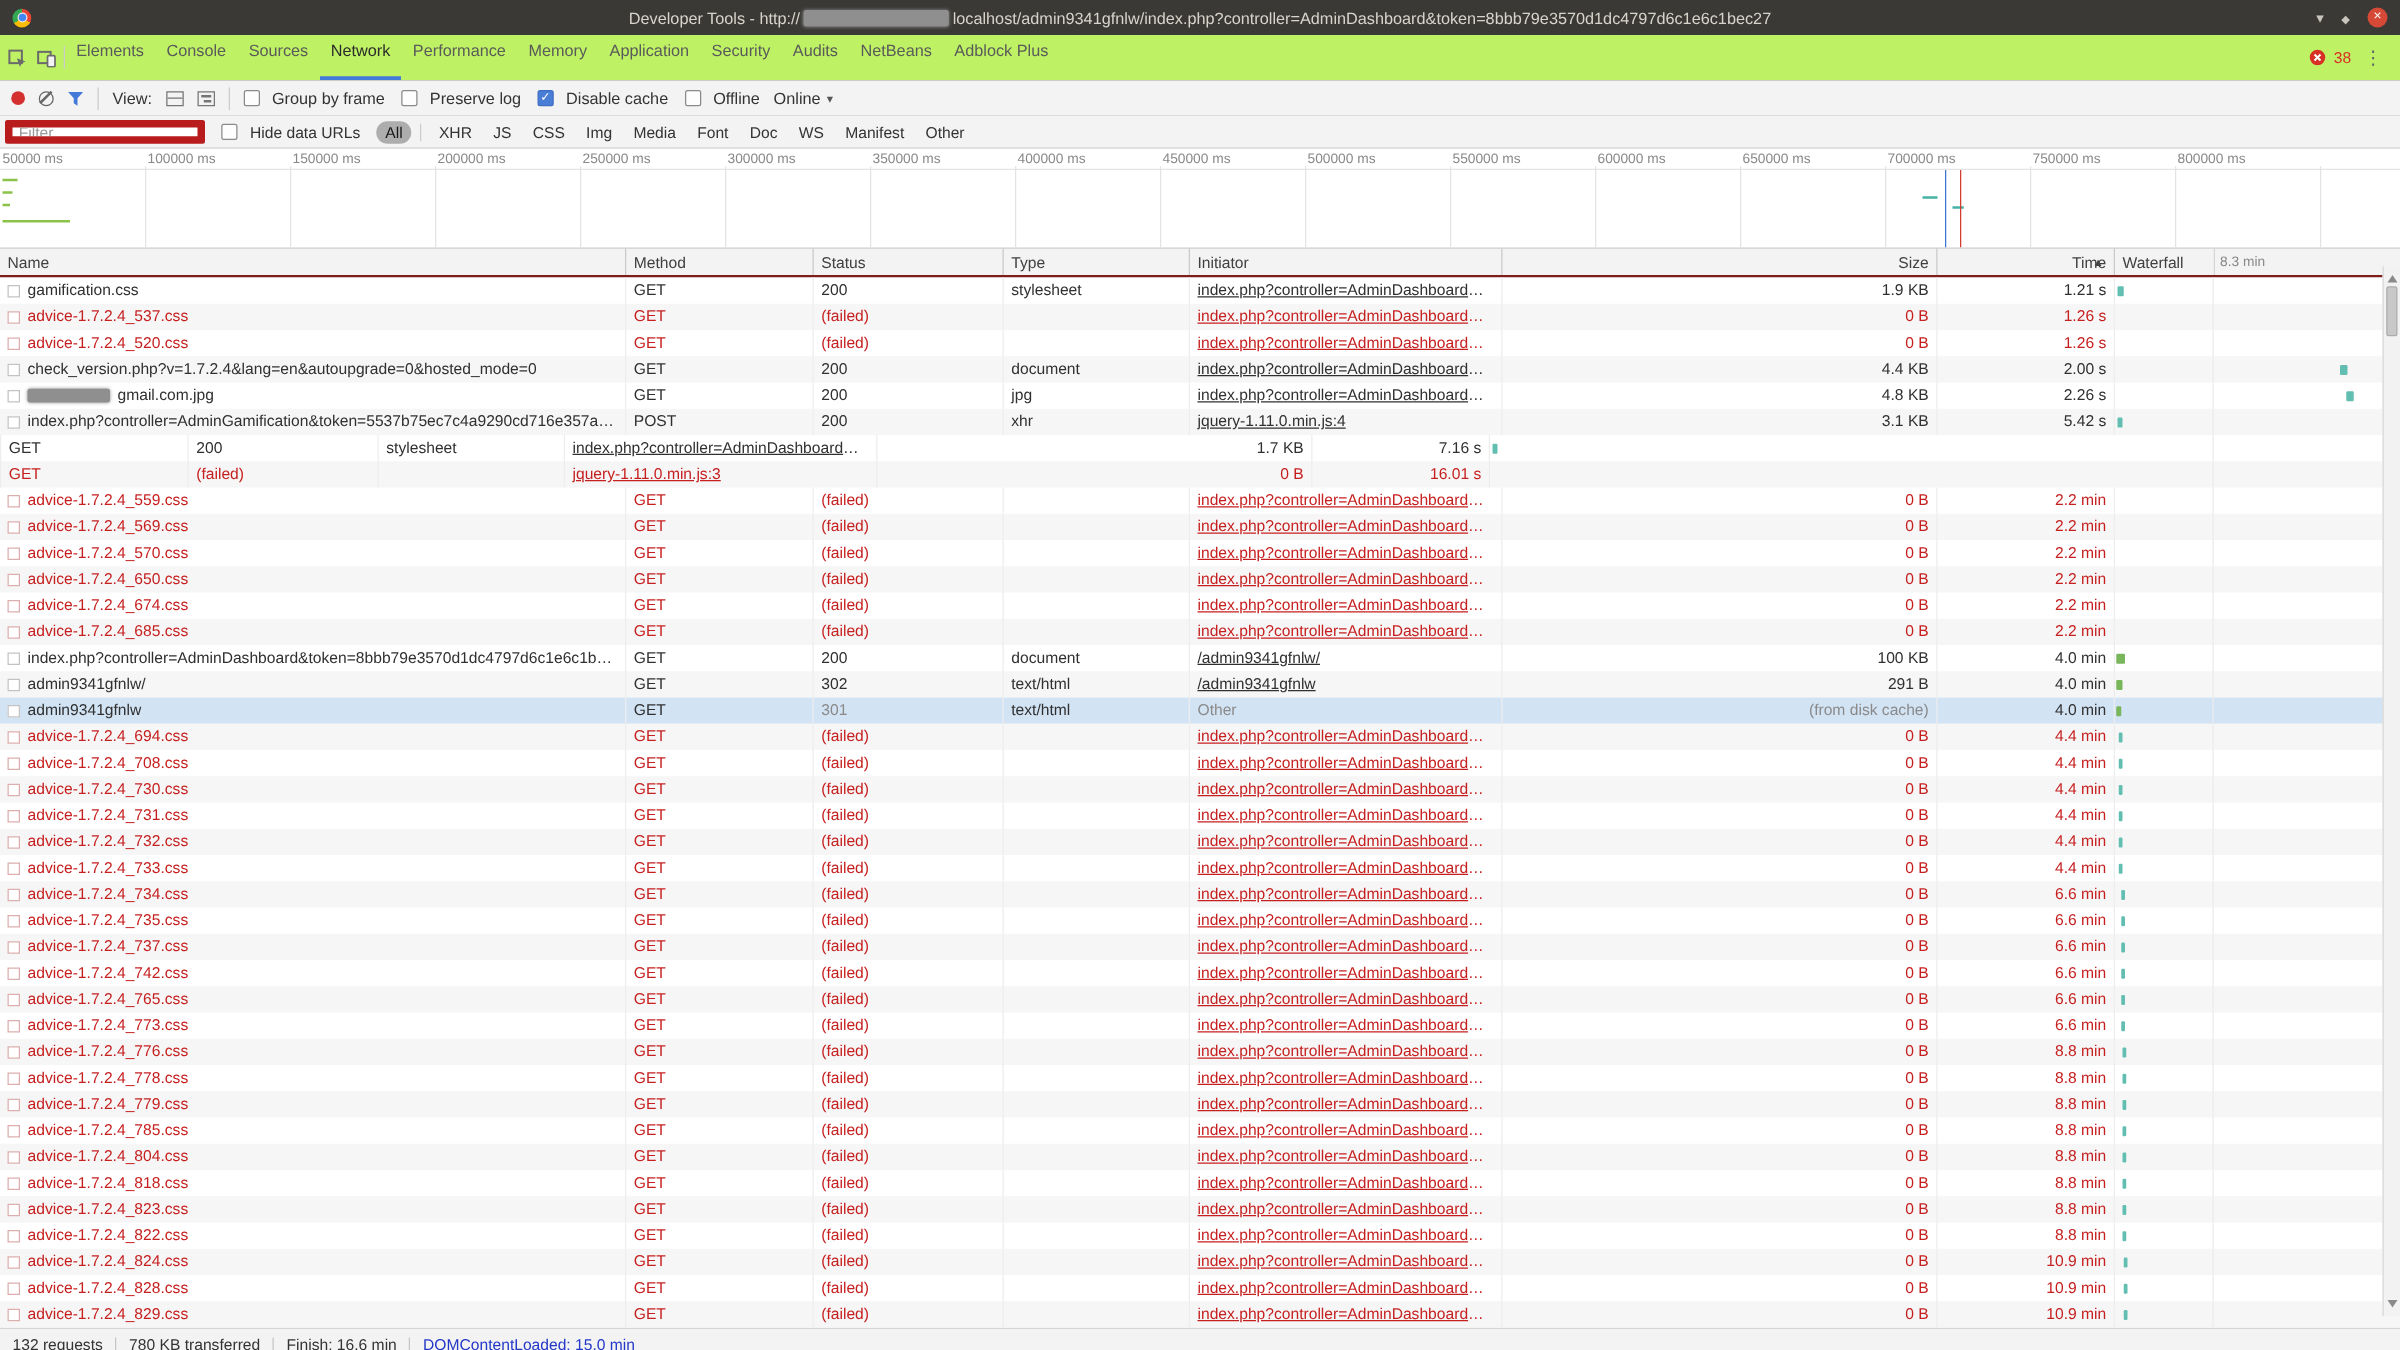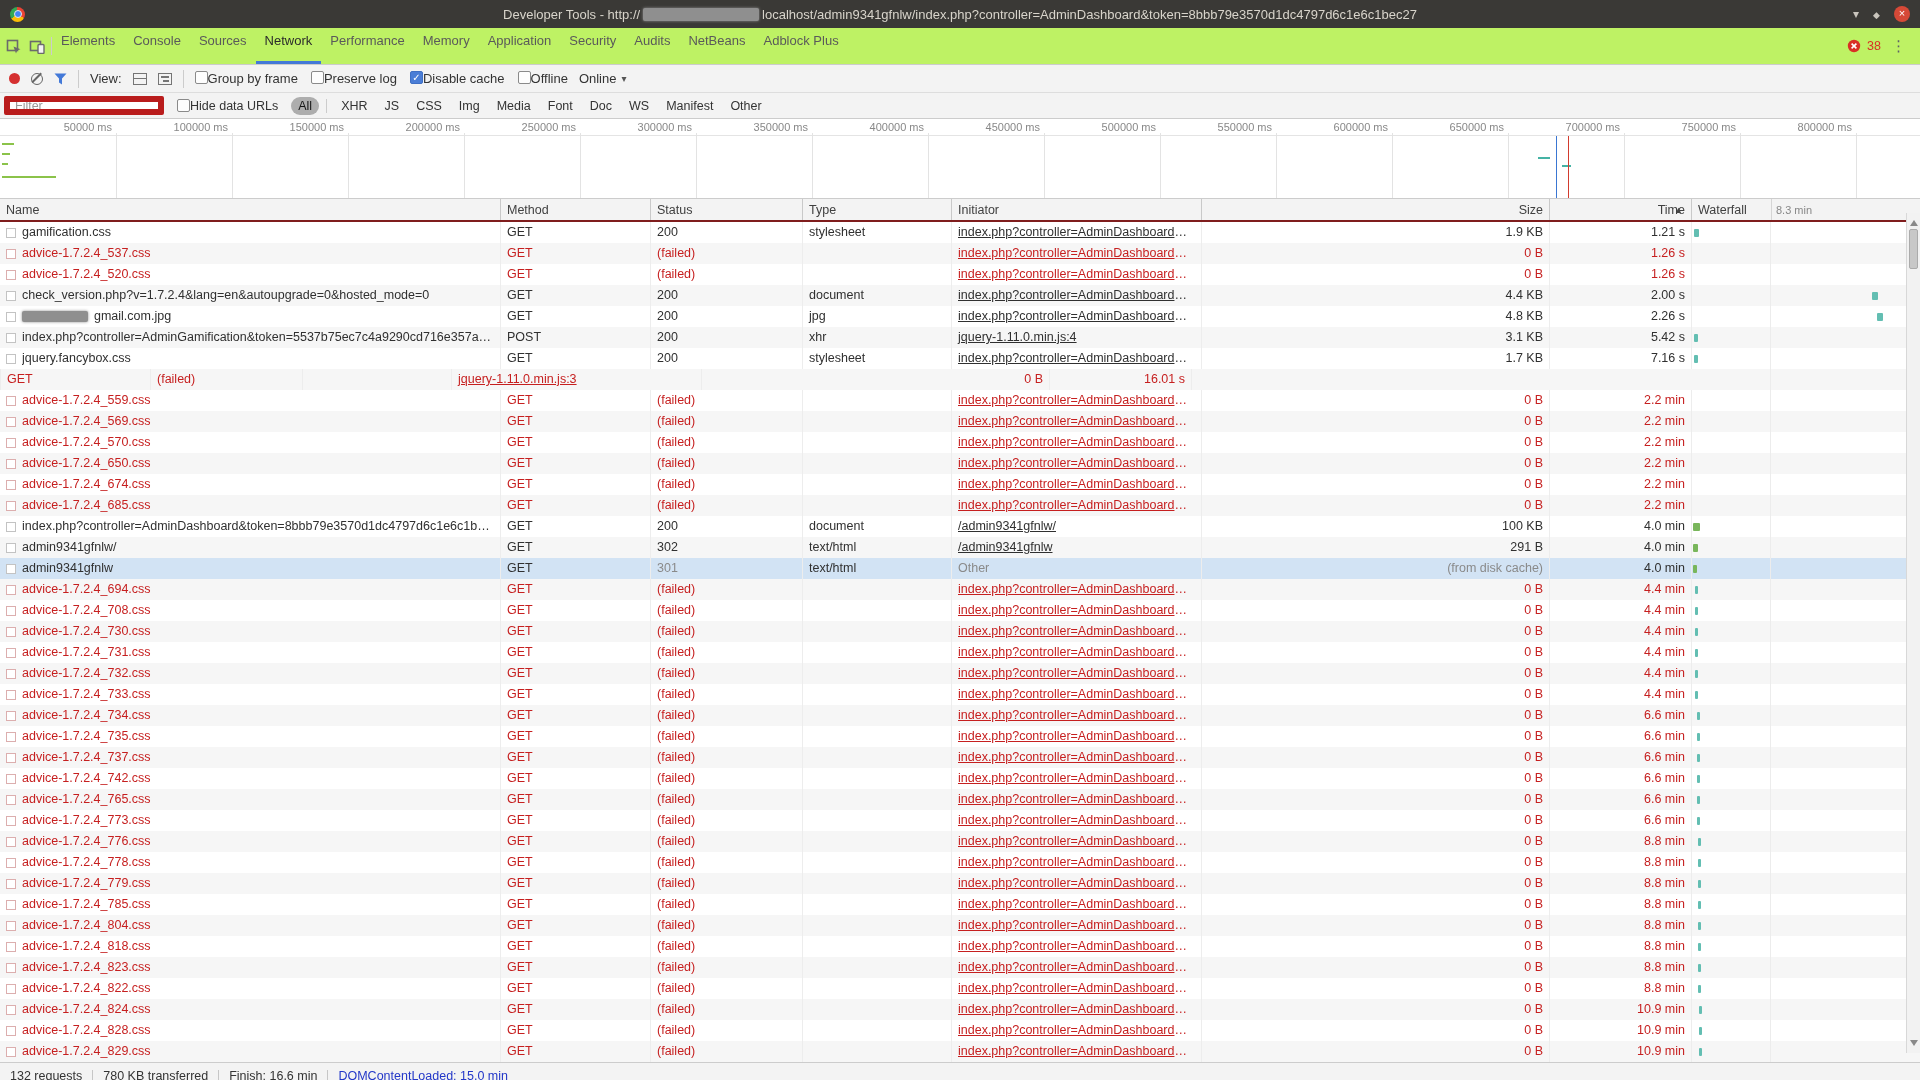--- a/index.html
+++ b/index.html
@@ -37,40 +37,40 @@
   .rec{width:11px;height:11px;border-radius:50%;background:#d53030;flex:none}
   .clear{width:12px;height:12px;border:1.5px solid #666;border-radius:50%;position:relative;flex:none}
   .clear::after{content:"";position:absolute;left:-2px;top:3.8px;width:13px;height:1.5px;background:#666;transform:rotate(-45deg)}
   .funnel{color:var(--accent_blue);display:flex}
   .view-icon1{width:14px;height:12px;border:1px solid #757575;position:relative}
   .view-icon1::after{content:"";position:absolute;left:0;right:0;top:4.5px;border-top:1px solid #757575}
   .view-icon2{width:14px;height:12px;border:1px solid #757575;position:relative}
   .view-icon2::before{content:"";position:absolute;left:2px;top:2px;width:8px;height:2px;background:#757575}
   .view-icon2::after{content:"";position:absolute;left:4px;top:6px;width:6px;height:2px;background:#757575}
   .cb-group{display:flex;align-items:center;gap:13px}
-  .cb{display:flex;gap:0;cursor:default}
+  .cb{display:flex;align-items:center;gap:10px;cursor:default}
   .box{width:13px;height:13px;border:1px solid #8a8a8a;border-radius:2px;background:#fdfdfd;flex:none;text-align:center;line-height:12px;font-size:10px;color:#fff}
   .box.checked{background:#4a7dd6;border-color:#3f6fc4}
   .box.checked::after{content:"✓"}
   .throttle{display:flex;align-items:center;gap:5px}
   .throttle::after{content:"▾";font-size:10px;color:#555}
 
   
   .filterbar{height:26px;background:#f3f3f3;border-bottom:1px solid #ccc;display:flex;align-items:center;gap:13px;padding:0 4px;font-size:12.5px;color:#333}
   .filter-input{width:160px;height:19px;border:6px solid #b91c1c;border-radius:2px;background:#fff;font-family:inherit;font-size:12.5px;padding:0 5px;color:#333}
   .filter-input::placeholder{color:#9a9a9a}
   .pills{display:flex;align-items:center;gap:3px}
   .pill{padding:2px 7px;border-radius:9px;color:#333;white-space:nowrap}
   .pill.active{background:#adadad;color:#161616}
   .pill-sep{width:1px;height:14px;background:#ccc;margin:0 4px}
 
   
   .timeline{position:relative;height:80px;background:#fff;border-bottom:1px solid #ccc;overflow:hidden}
   .timeline::before{content:"";position:absolute;top:16px;left:0;right:0;border-top:1px solid #e4e4e4}
-  .rlabel{position:absolute;top:2px;width:110px;text-align:right;font-size:11px;color:#888;white-space:nowrap}
+  .rlabel{position:absolute;top:2px;width:110px;font-size:11px;color:#888;white-space:nowrap}
   .gridline{position:absolute;top:14px;bottom:0;width:1px;background:#e3e3e3}
   .ov-seg{position:absolute;height:2px}
   .ov-line{position:absolute;top:17px;bottom:0;width:1px}
 
   
   .grid-header{height:23px;background:#f3f3f3;border-bottom:2px solid #7f1d1d;display:flex;font-size:12.5px;color:#404040}
   .hcell{border-left:1px solid #c9c9c9;line-height:22px;padding:0 6px;white-space:nowrap;overflow:hidden;position:relative}
   .cell{border-left:1px solid #ededed;padding:0 6px;white-space:nowrap;overflow:hidden;text-overflow:ellipsis}
   .c-name{width:500px;border-left:none}
   .c-method{width:150px}
@@ -363,24 +363,20 @@
       <div class="cell c-status">200</div>
       <div class="cell c-type">xhr</div>
       <div class="cell c-init"><span class="link">jquery-1.11.0.min.js:4</span></div>
       <div class="cell c-size">3.1 KB</div>
       <div class="cell c-time">5.42 s</div>
       <div class="cell c-wf">
         <span class="wfbar" style="left: 1%; width: 4px; background: rgb(99, 190, 178);"></span>
       </div>
     </div>
     <div class="row">
-      <div class="cell c-name">
-        <span class="ficon"></span>
-        <span class="ntext">jquery.fancybox.css</span>
-      </div>
       <div class="cell c-method">GET</div>
       <div class="cell c-status">200</div>
       <div class="cell c-type">stylesheet</div>
       <div class="cell c-init"><span class="link">index.php?controller=AdminDashboard&amp;t…</span></div>
       <div class="cell c-size">1.7 KB</div>
       <div class="cell c-time">7.16 s</div>
       <div class="cell c-wf">
         <span class="wfbar" style="left: 1%; width: 4px; background: rgb(99, 190, 178);"></span>
       </div>
     </div>

